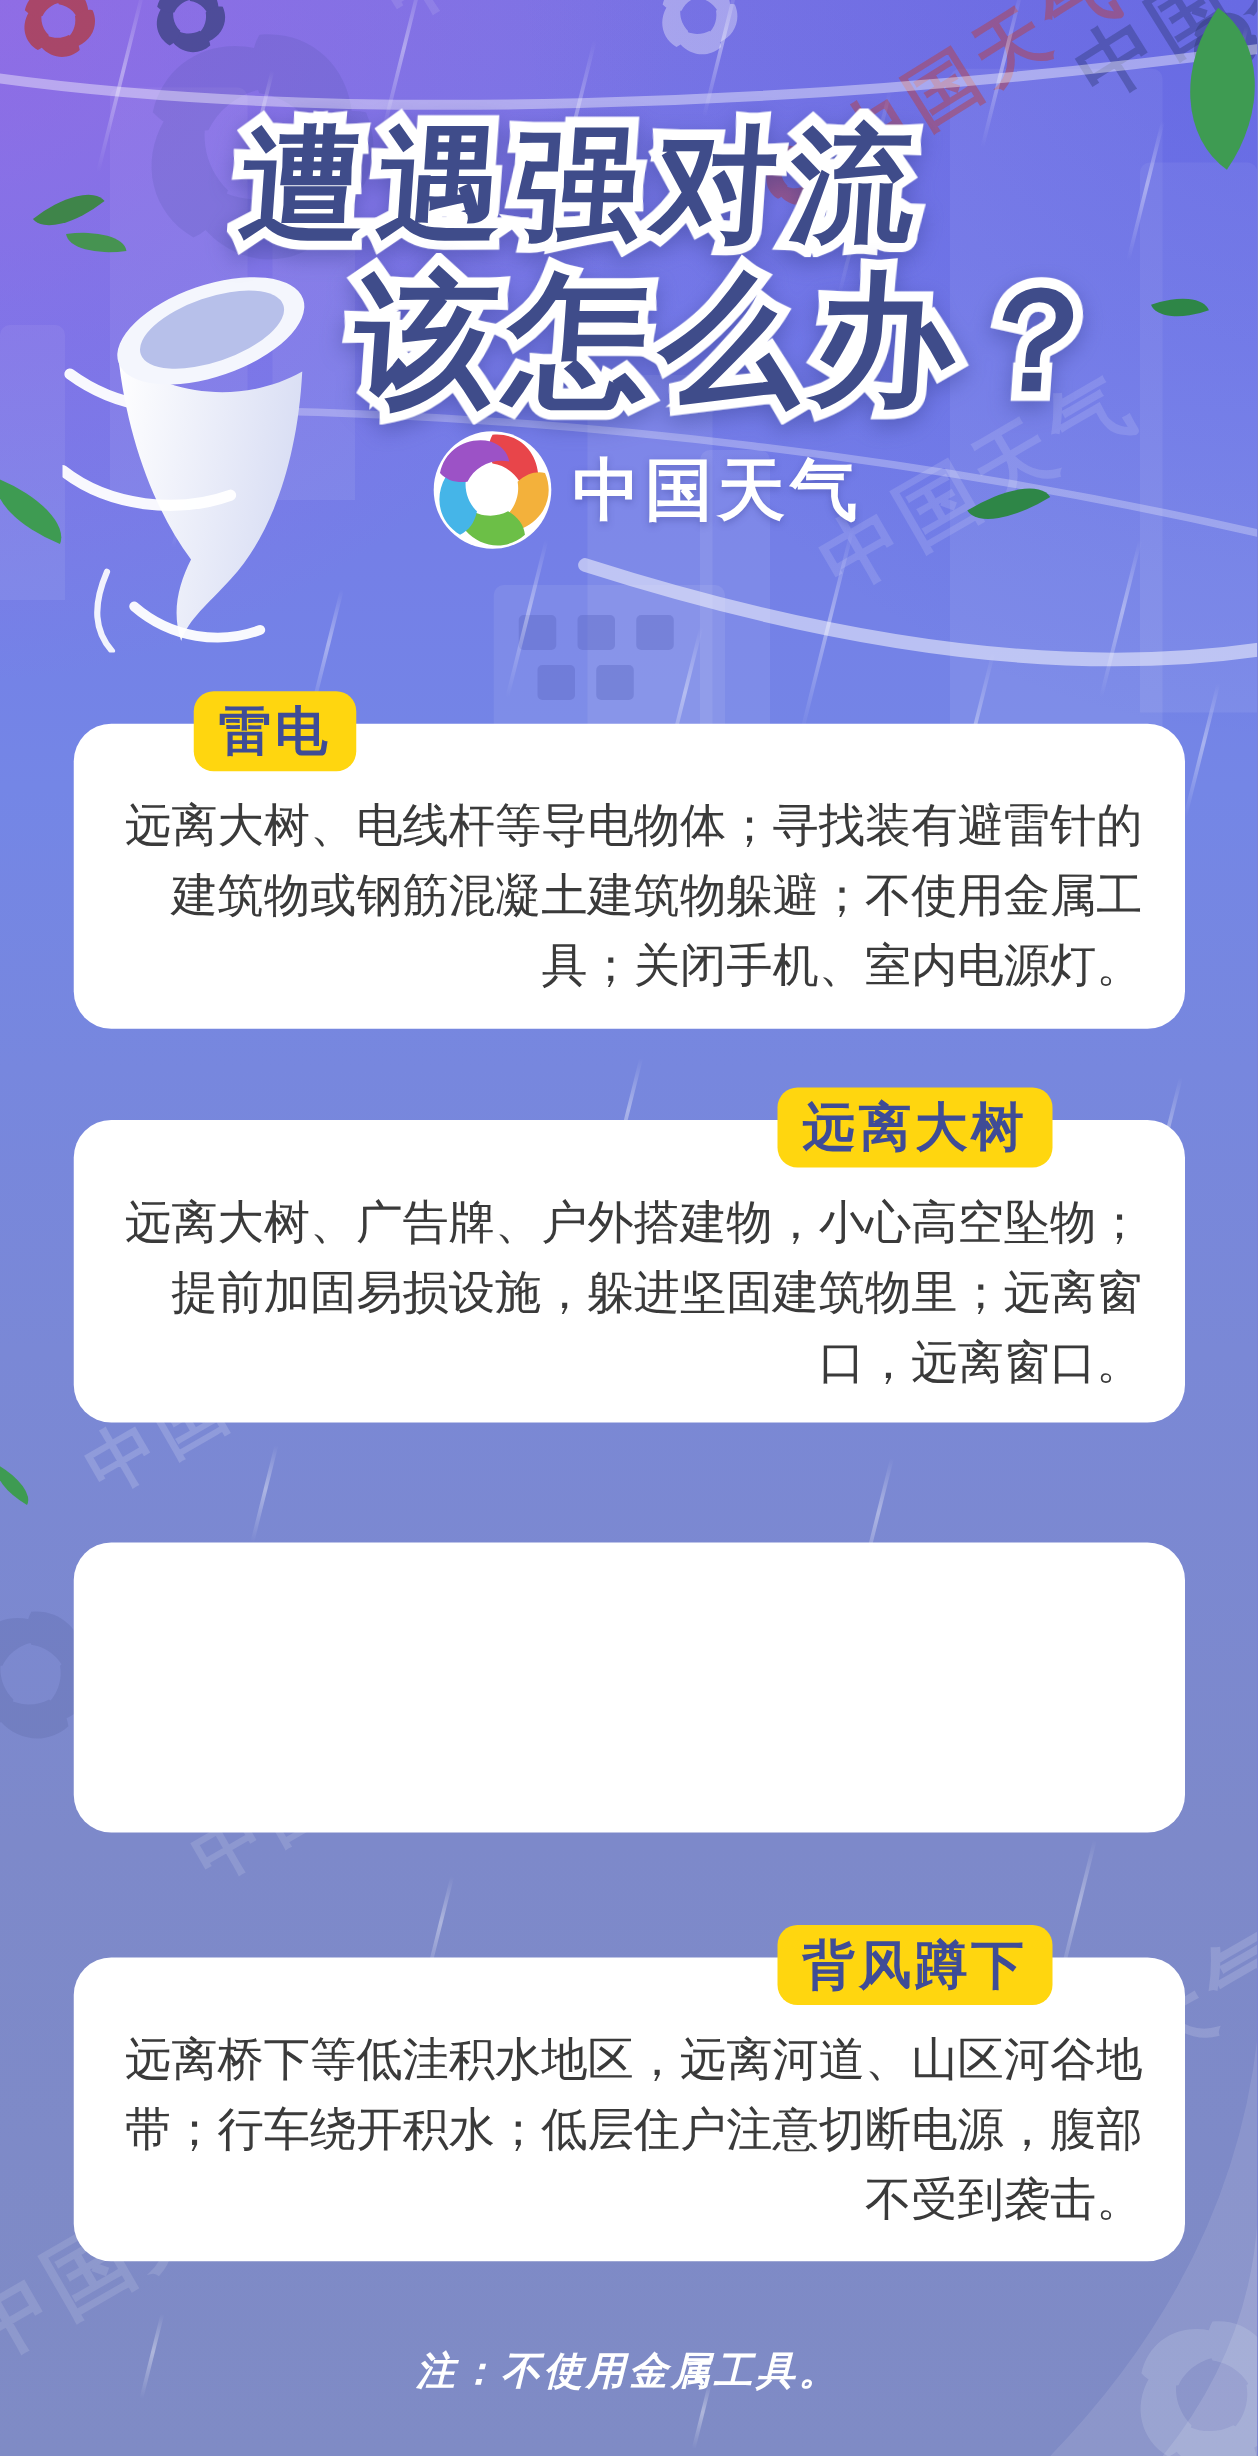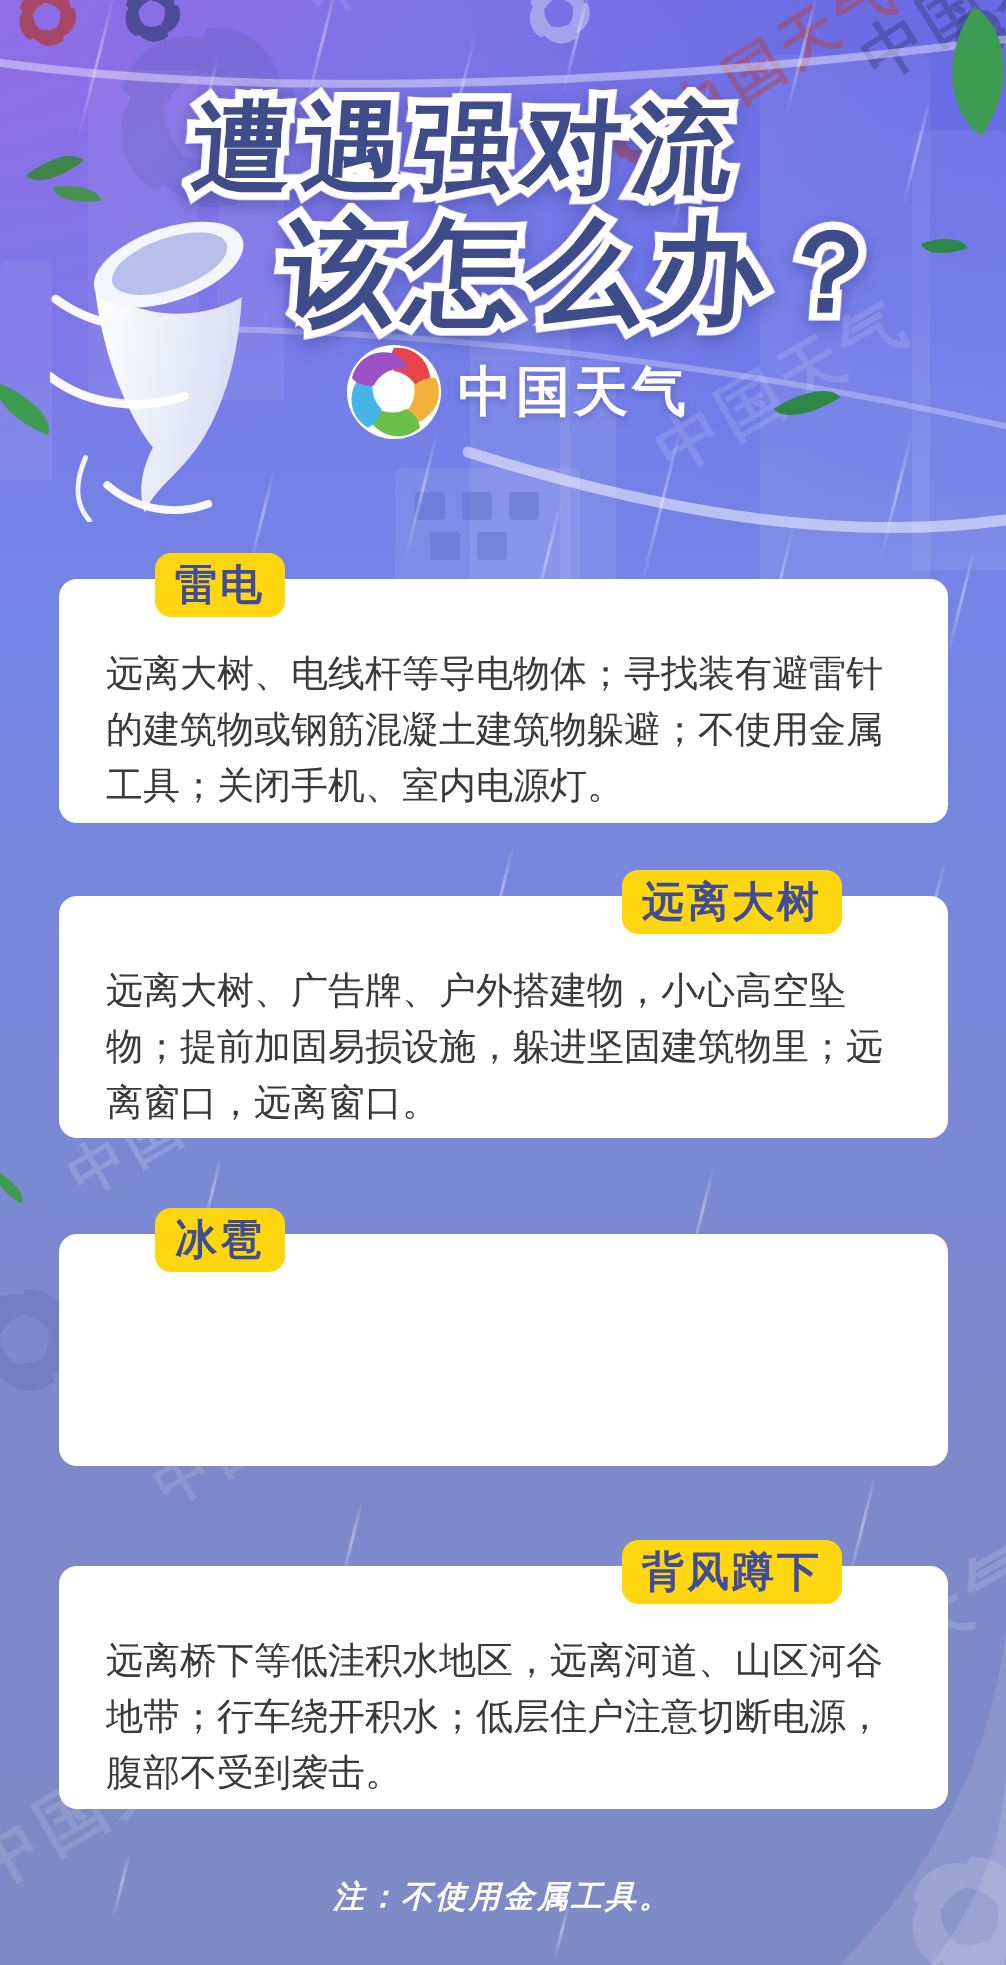--- a/index.html
+++ b/index.html
@@ -31,24 +31,24 @@
   .tornado{position:absolute;left:50px;top:210px;z-index:5;}
   .title{position:absolute;transform:skewX(-4deg);font-weight:900;white-space:nowrap;z-index:7;}
   .t-stroke{position:absolute;left:0;top:0;color:#fff;-webkit-text-stroke:16px #ffffff;
     filter:drop-shadow(0 6px 9px rgba(45,55,130,0.40));}
   .t-fill{position:relative;color:var(--title-fill);}
   .t1{left:192px;top:82px;font-size:100px;letter-spacing:10px;}
   .t2{left:284px;top:196px;font-size:114px;letter-spacing:8px;}
   .brand{position:absolute;left:346px;top:344px;display:flex;align-items:center;gap:16px;z-index:7;}
   .brand-name{font-size:54px;font-weight:900;color:#ffffff;letter-spacing:4px;
     text-shadow:0 3px 6px rgba(55,60,140,0.35);}
-  .card{position:absolute;left:59px;width:889px;background:var(--card-bg);border-radius:18px;
+  .card{position:absolute;left:59px;width:889px;background:var(--card-bg);border-radius:30px;
     box-sizing:border-box;padding:54px 34px 0 34px;z-index:7;}
-  .card-text{margin:13px;font-size:37px;line-height:1.52;color:var(--body-text);font-weight:500;
-    letter-spacing:0;text-align:left;}
+  .card-text{margin:0;font-size:37px;line-height:1.52;color:var(--body-text);font-weight:500;
+    letter-spacing:0;text-align:right;}
   .badge{position:absolute;top:-26px;height:64px;line-height:64px;padding:0 20px;
     background:var(--badge-bg);color:var(--badge-text);font-size:42px;font-weight:900;
     border-radius:16px;letter-spacing:3px;white-space:nowrap;}
   .b-left{left:96px;} .b-right{right:106px;}
   .footer{position:absolute;left:0;width:100%;top:1876px;text-align:center;font-size:31px;
     font-style:italic;font-weight:600;color:#ffffff;letter-spacing:3px;z-index:7;}
 </style>
 </head>
 <body>
 
@@ -203,21 +203,20 @@
     <div class="badge b-left">雷电</div>
     <p class="card-text">远离大树、电线杆等导电物体；寻找装有避雷针的建筑物或钢筋混凝土建筑物躲避；不使用金属工具；关闭手机、室内电源灯。</p>
   </section>
 
   <section class="card" style="top:896px;height:242px">
     <div class="badge b-right">远离大树</div>
     <p class="card-text">远离大树、广告牌、户外搭建物，小心高空坠物；提前加固易损设施，躲进坚固建筑物里；远离窗口，远离窗口。</p>
   </section>
 
   <section class="card" style="top:1234px;height:232px">
-    <div class="badge b-left">冰雹</div>
   </section>
 
   <section class="card" style="top:1566px;height:243px">
     <div class="badge b-right">背风蹲下</div>
     <p class="card-text">远离桥下等低洼积水地区，远离河道、山区河谷地带；行车绕开积水；低层住户注意切断电源，腹部不受到袭击。</p>
   </section>
 
   <div class="footer">注：不使用金属工具。</div>
 </div>
 

